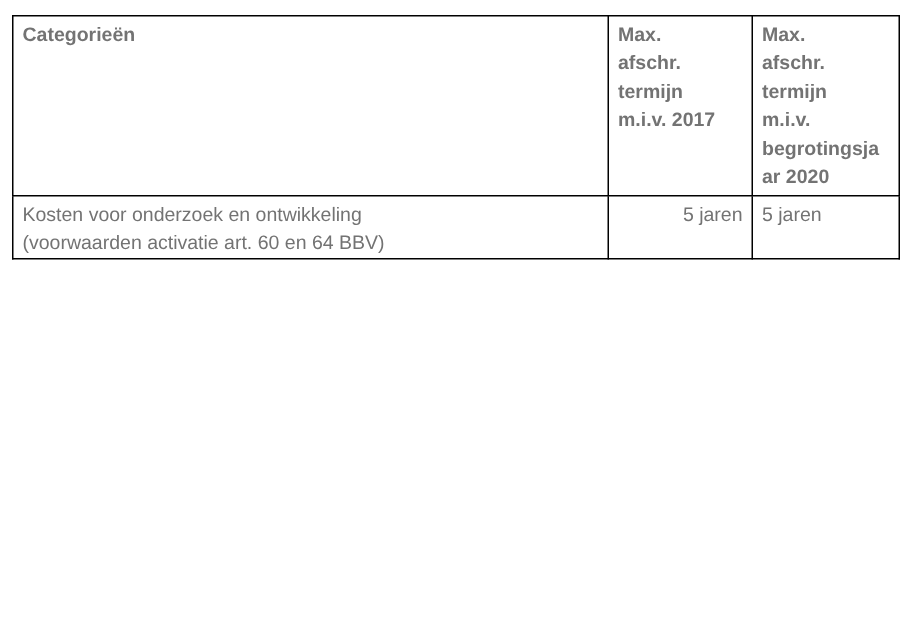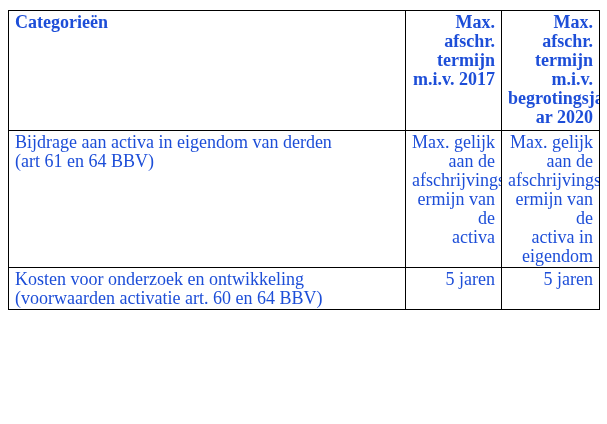--- a/index.html
+++ b/index.html
@@ -20,31 +20,31 @@
     top: 10px;
     width: 591px;
     border-collapse: collapse;
     table-layout: fixed;
   }
   .doc-table th, .doc-table td {
     border: 1.5px solid #000000;
     padding: 2px 6px 1px 6px;
     vertical-align: top;
     white-space: pre-line;
-    font-family: Liberation Serif, serif;
-    font-size: 18px;
+    font-family: Liberation Sans, sans-serif;
+    font-size: 13px;
     line-height: 19px;
-    color: #1d4ed8;
+    color: #737373;
     overflow: hidden;
   }
   .doc-table th {
     font-weight: bold;
   }
   .cat   { text-align: left; }
-  .val   { text-align: right; }
+  .val   { text-align: left; }
   .right { text-align: right; }
   .vmid  { vertical-align: middle; }
   col.c1 { width: 397px; }
   col.c2 { width: 96px; }
   col.c3 { width: 98px; }
   tr.rh  { height: 120px; }
   tr.r1  { height: 122px; }
   tr.r2  { height: 38px; }
   tr.r3  { height: 120px; }
 </style>
@@ -65,35 +65,20 @@
 afschr.
 termijn
 m.i.v. 2017</th>
         <th class="val">Max.
 afschr.
 termijn
 m.i.v.
 begrotingsja
 ar 2020</th>
       </tr>
-      <tr class="r1">
-        <td class="cat">Bijdrage aan activa in eigendom van derden
-(art 61 en 64 BBV)</td>
-        <td class="val">Max. gelijk
-aan de
-afschrijvingst
-ermijn van de
-activa</td>
-        <td class="val">Max. gelijk
-aan de
-afschrijvingst
-ermijn van de
-activa in
-eigendom</td>
-      </tr>
       <tr class="r2">
         <td class="cat">Kosten voor onderzoek en ontwikkeling
 (voorwaarden activatie art. 60 en 64 BBV)</td>
         <td class="right vmid">5 jaren</td>
         <td class="val vmid">5 jaren</td>
       </tr>
     </tbody>
   </table>
 </div>
 

